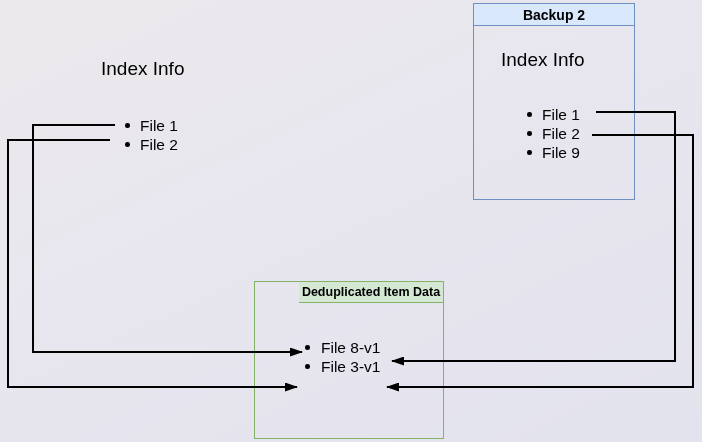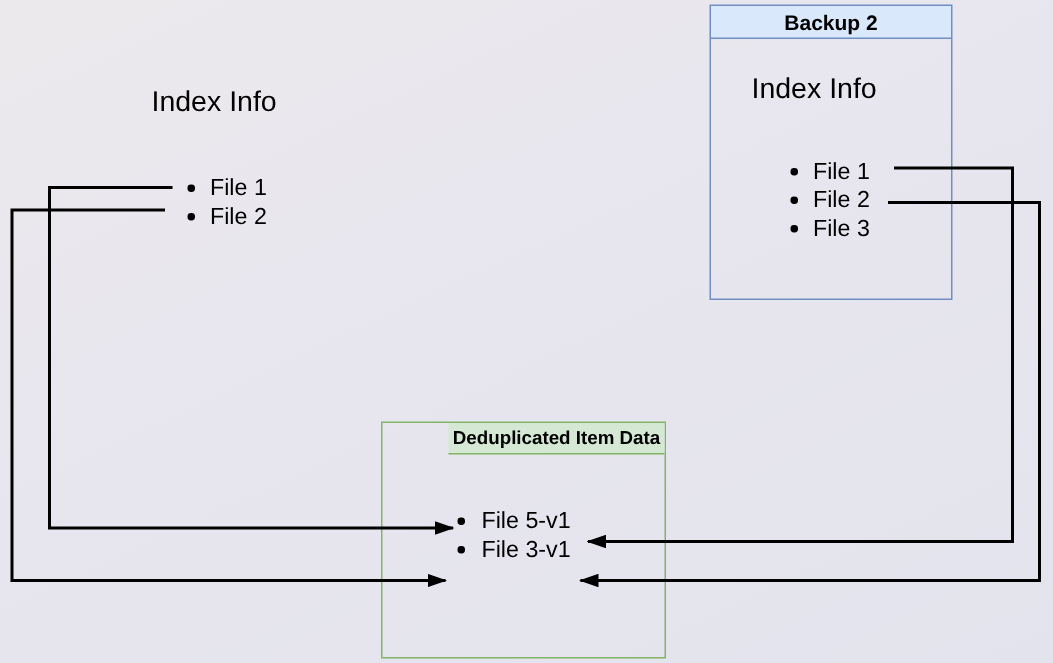--- a/index.html
+++ b/index.html
@@ -45,28 +45,28 @@
     <li>File 2</li>
   </ul>
 
   <div class="node node-blue" style="left:473px;top:3px;width:162px;height:197px;">
     <div class="node-header">Backup 2</div>
   </div>
   <div class="index-label" style="left:501px;top:49px;">Index Info</div>
   <ul class="file-list list-b2">
     <li>File 1</li>
     <li>File 2</li>
-    <li>File 3</li>
+    <li>File 9</li>
   </ul>
 
   <div class="node node-green" style="left:254px;top:281px;width:190px;height:158px;">
     <div class="node-header">Deduplicated Item Data</div>
   </div>
   <ul class="file-list list-dedup">
-    <li>File 5-v1</li>
+    <li>File 8-v1</li>
     <li>File 3-v1</li>
   </ul>
 
   <svg class="connector-layer" viewBox="0 0 702 442" xmlns="http://www.w3.org/2000/svg">
     <defs>
       <marker id="arrow" markerUnits="userSpaceOnUse" markerWidth="13" markerHeight="9" refX="12" refY="4.5" orient="auto">
         <path d="M0,0 L13,4.5 L0,9 Z" fill="#000"></path>
       </marker>
     </defs>
   <polyline points="115,125 33,125 33,352 302,352" class="edge" marker-end="url(#arrow)"></polyline>

